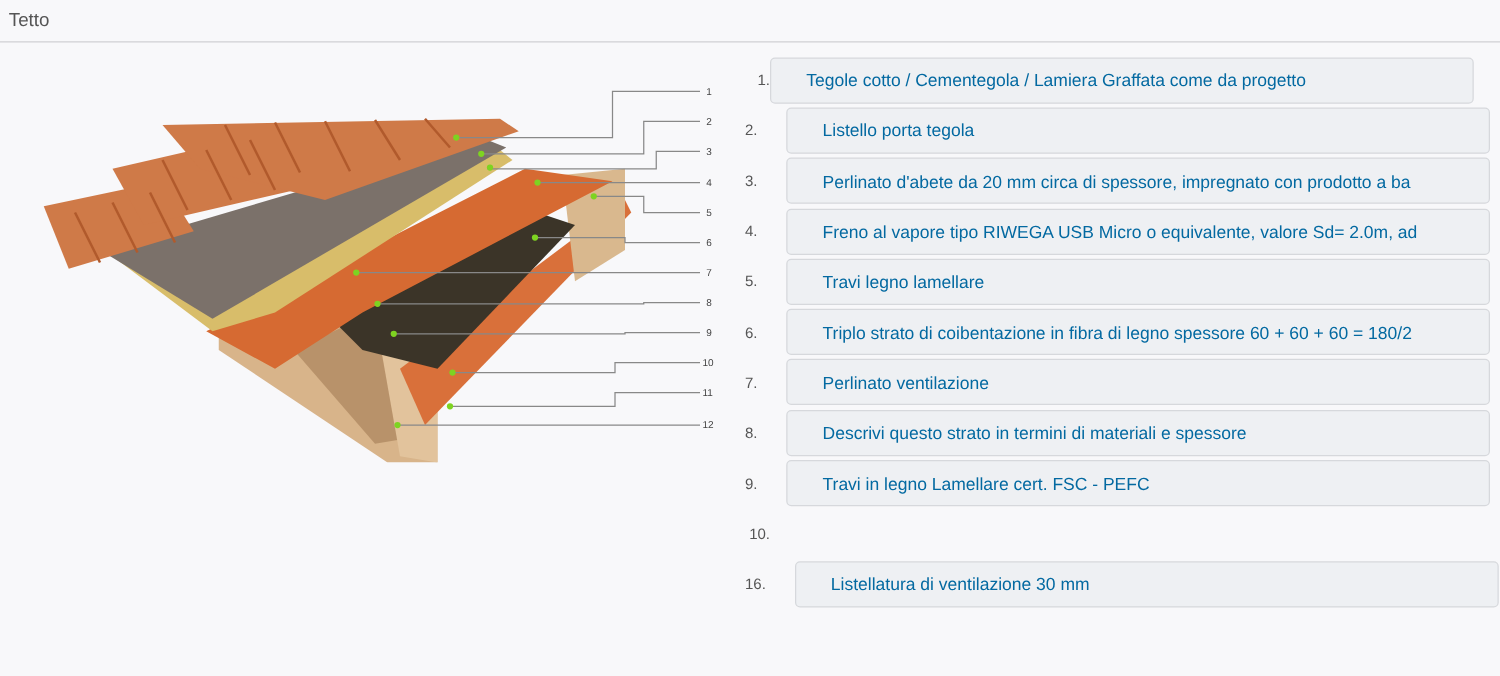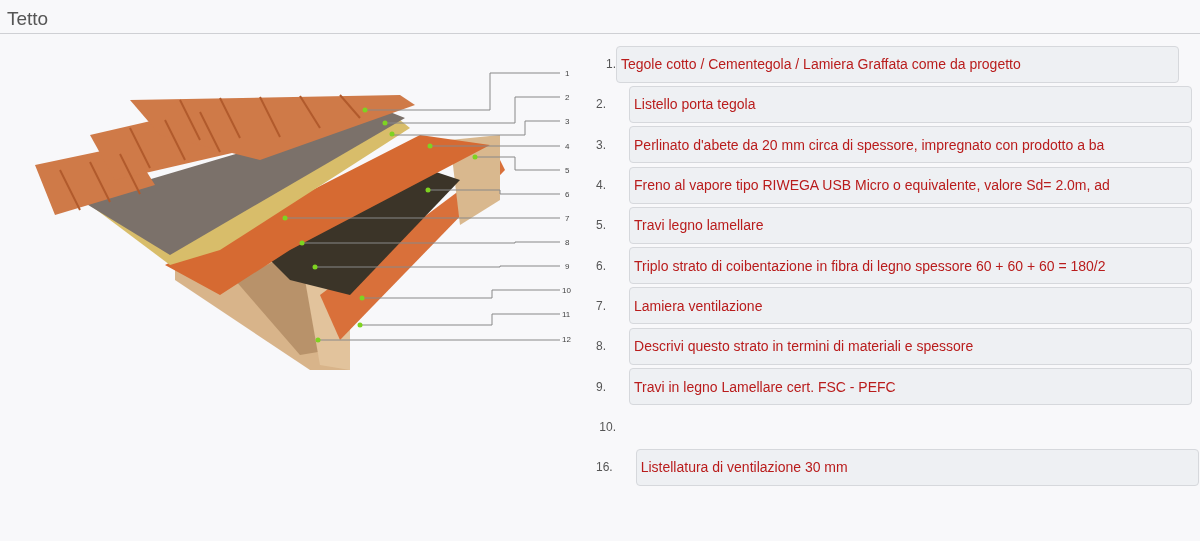--- a/index.html
+++ b/index.html
@@ -1,23 +1,23 @@
 <!DOCTYPE html>
 <html><head>
 <meta charset="utf-8">
 <style>
   html,body{margin:0;padding:0;background:#f8f8fa;}
   body{width:1200px;height:541px;position:relative;overflow:hidden;font-family:"Liberation Sans",sans-serif;color:#444;}
   .title-bar{position:absolute;left:0;top:0;width:1200px;height:33px;border-bottom:1px solid #cfd0d4;}
-  .title-input{position:absolute;left:7px;top:8px;font-size:19px;color:#555;background:transparent;border:none;outline:none;padding:0;font-family:"Liberation Sans",sans-serif;width:400px;}
+  .title-input{position:absolute;left:7px;top:8px;font-size:15px;color:#555;background:transparent;border:none;outline:none;padding:0;font-family:"Liberation Sans",sans-serif;width:400px;}
   .diagram{position:absolute;left:20px;top:50px;width:570px;height:320px;}
   .layers{position:absolute;left:596px;top:44px;width:590px;}
   .row{display:flex;align-items:center;height:40.3px;}
   .num{width:26px;font-size:12px;color:#555;text-align:right;padding-right:0px;box-sizing:border-box;}
-  .box{margin-left:0px;flex:0 0 563px;height:37px;background:#eef0f3;border:1px solid #d6d8dc;border-radius:4px;box-sizing:border-box;display:flex;align-items:center;padding-left:4px;font-size:14px;color:#b91c1c;white-space:nowrap;overflow:hidden;}
+  .box{margin-left:0px;flex:0 0 563px;height:37px;background:#eef0f3;border:1px solid #d6d8dc;border-radius:4px;box-sizing:border-box;display:flex;align-items:center;padding-left:28px;font-size:14px;color:#0369a1;white-space:nowrap;overflow:hidden;}
 </style>
 </head>
 <body>
 
 <div class="title-bar">
   <input class="title-input" value="Tetto" style="">
 </div>
 
 <div class="diagram">
   <svg width="570" height="320" viewBox="0 0 570 320">
@@ -123,21 +123,21 @@
   <div class="row">
       <span class="num">5.</span>
       <div class="box">Travi legno lamellare</div>
     </div>
   <div class="row">
       <span class="num">6.</span>
       <div class="box">Triplo strato di coibentazione in fibra di legno spessore 60 + 60 + 60 = 180/2</div>
     </div>
   <div class="row">
       <span class="num">7.</span>
-      <div class="box">Lamiera ventilazione</div>
+      <div class="box">Perlinato ventilazione</div>
     </div>
   <div class="row">
       <span class="num">8.</span>
       <div class="box">Descrivi questo strato in termini di materiali e spessore</div>
     </div>
   <div class="row">
       <span class="num">9.</span>
       <div class="box">Travi  in legno Lamellare cert. FSC - PEFC</div>
     </div>
   <div class="row">

